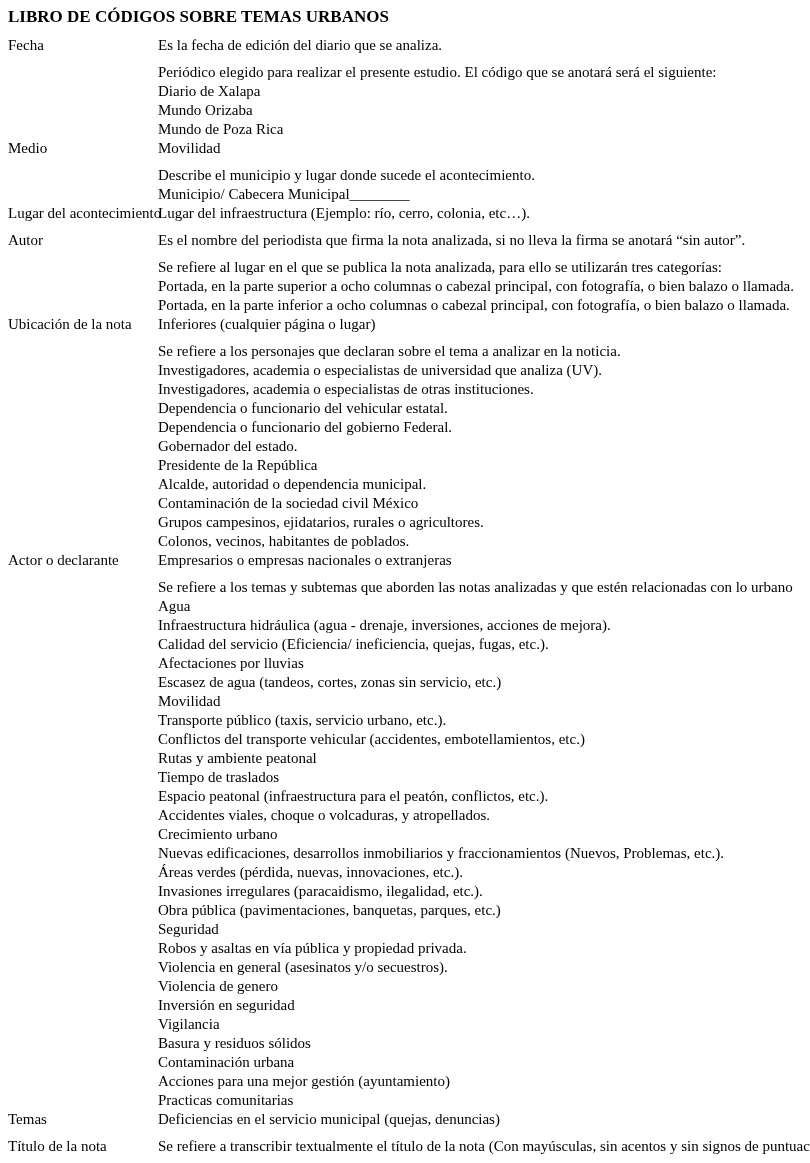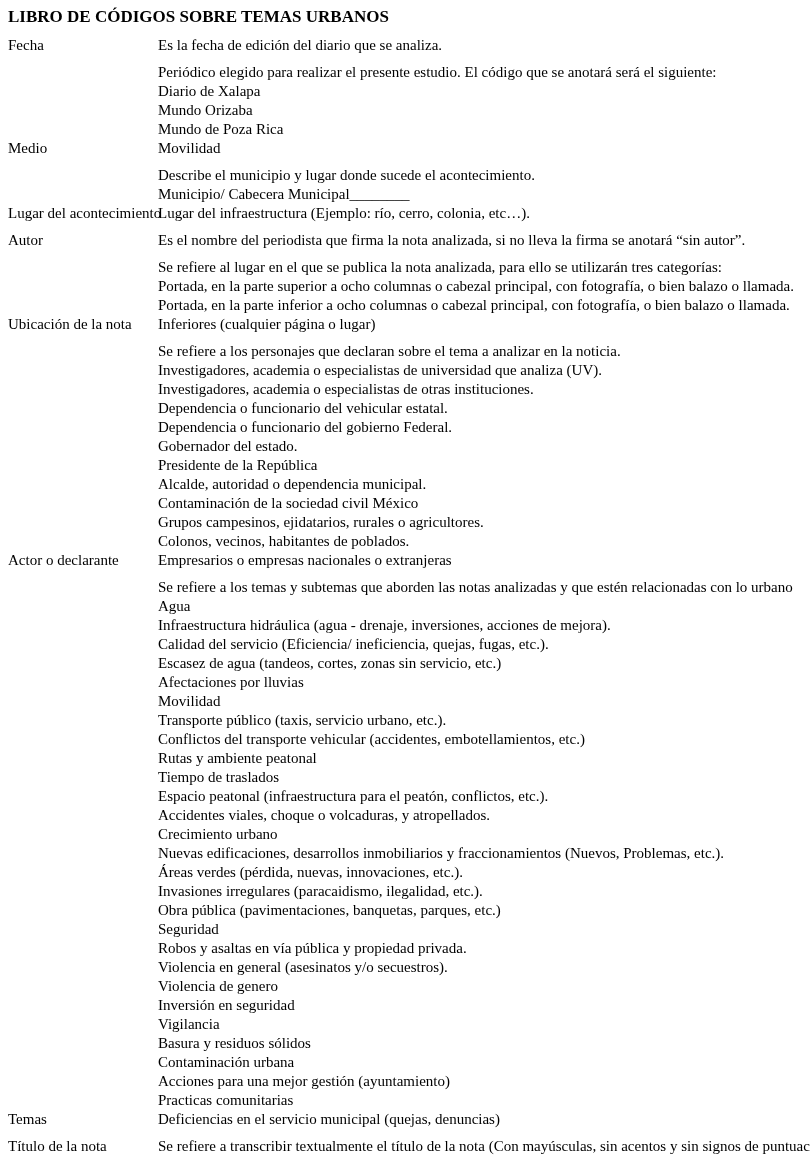--- a/index.html
+++ b/index.html
@@ -126,22 +126,22 @@
       </div>
       <div class="row">
         <div class="label-cell">
           <span class="label-text">Temas</span>
         </div>
         <div class="content-cell">
           <div class="line">Se refiere a los temas y subtemas que aborden las notas analizadas y que estén relacionadas con lo urbano</div>
           <div class="line">Agua</div>
           <div class="line">Infraestructura hidráulica (agua - drenaje, inversiones, acciones de mejora).</div>
           <div class="line">Calidad del servicio (Eficiencia/ ineficiencia, quejas, fugas, etc.).</div>
+          <div class="line">Afectaciones por lluvias</div>
           <div class="line">Escasez de agua (tandeos, cortes, zonas sin servicio, etc.)</div>
-          <div class="line">Afectaciones por lluvias</div>
           <div class="line">Movilidad</div>
           <div class="line">Transporte público (taxis, servicio urbano, etc.).</div>
           <div class="line">Conflictos del transporte vehicular (accidentes, embotellamientos, etc.)</div>
           <div class="line">Rutas y ambiente peatonal</div>
           <div class="line">Tiempo de traslados</div>
           <div class="line">Espacio peatonal (infraestructura para el peatón, conflictos, etc.).</div>
           <div class="line">Accidentes viales, choque o volcaduras, y atropellados.</div>
           <div class="line">Crecimiento urbano</div>
           <div class="line">Nuevas edificaciones, desarrollos inmobiliarios y fraccionamientos (Nuevos, Problemas, etc.).</div>
           <div class="line">Áreas verdes (pérdida, nuevas, innovaciones, etc.).</div>

